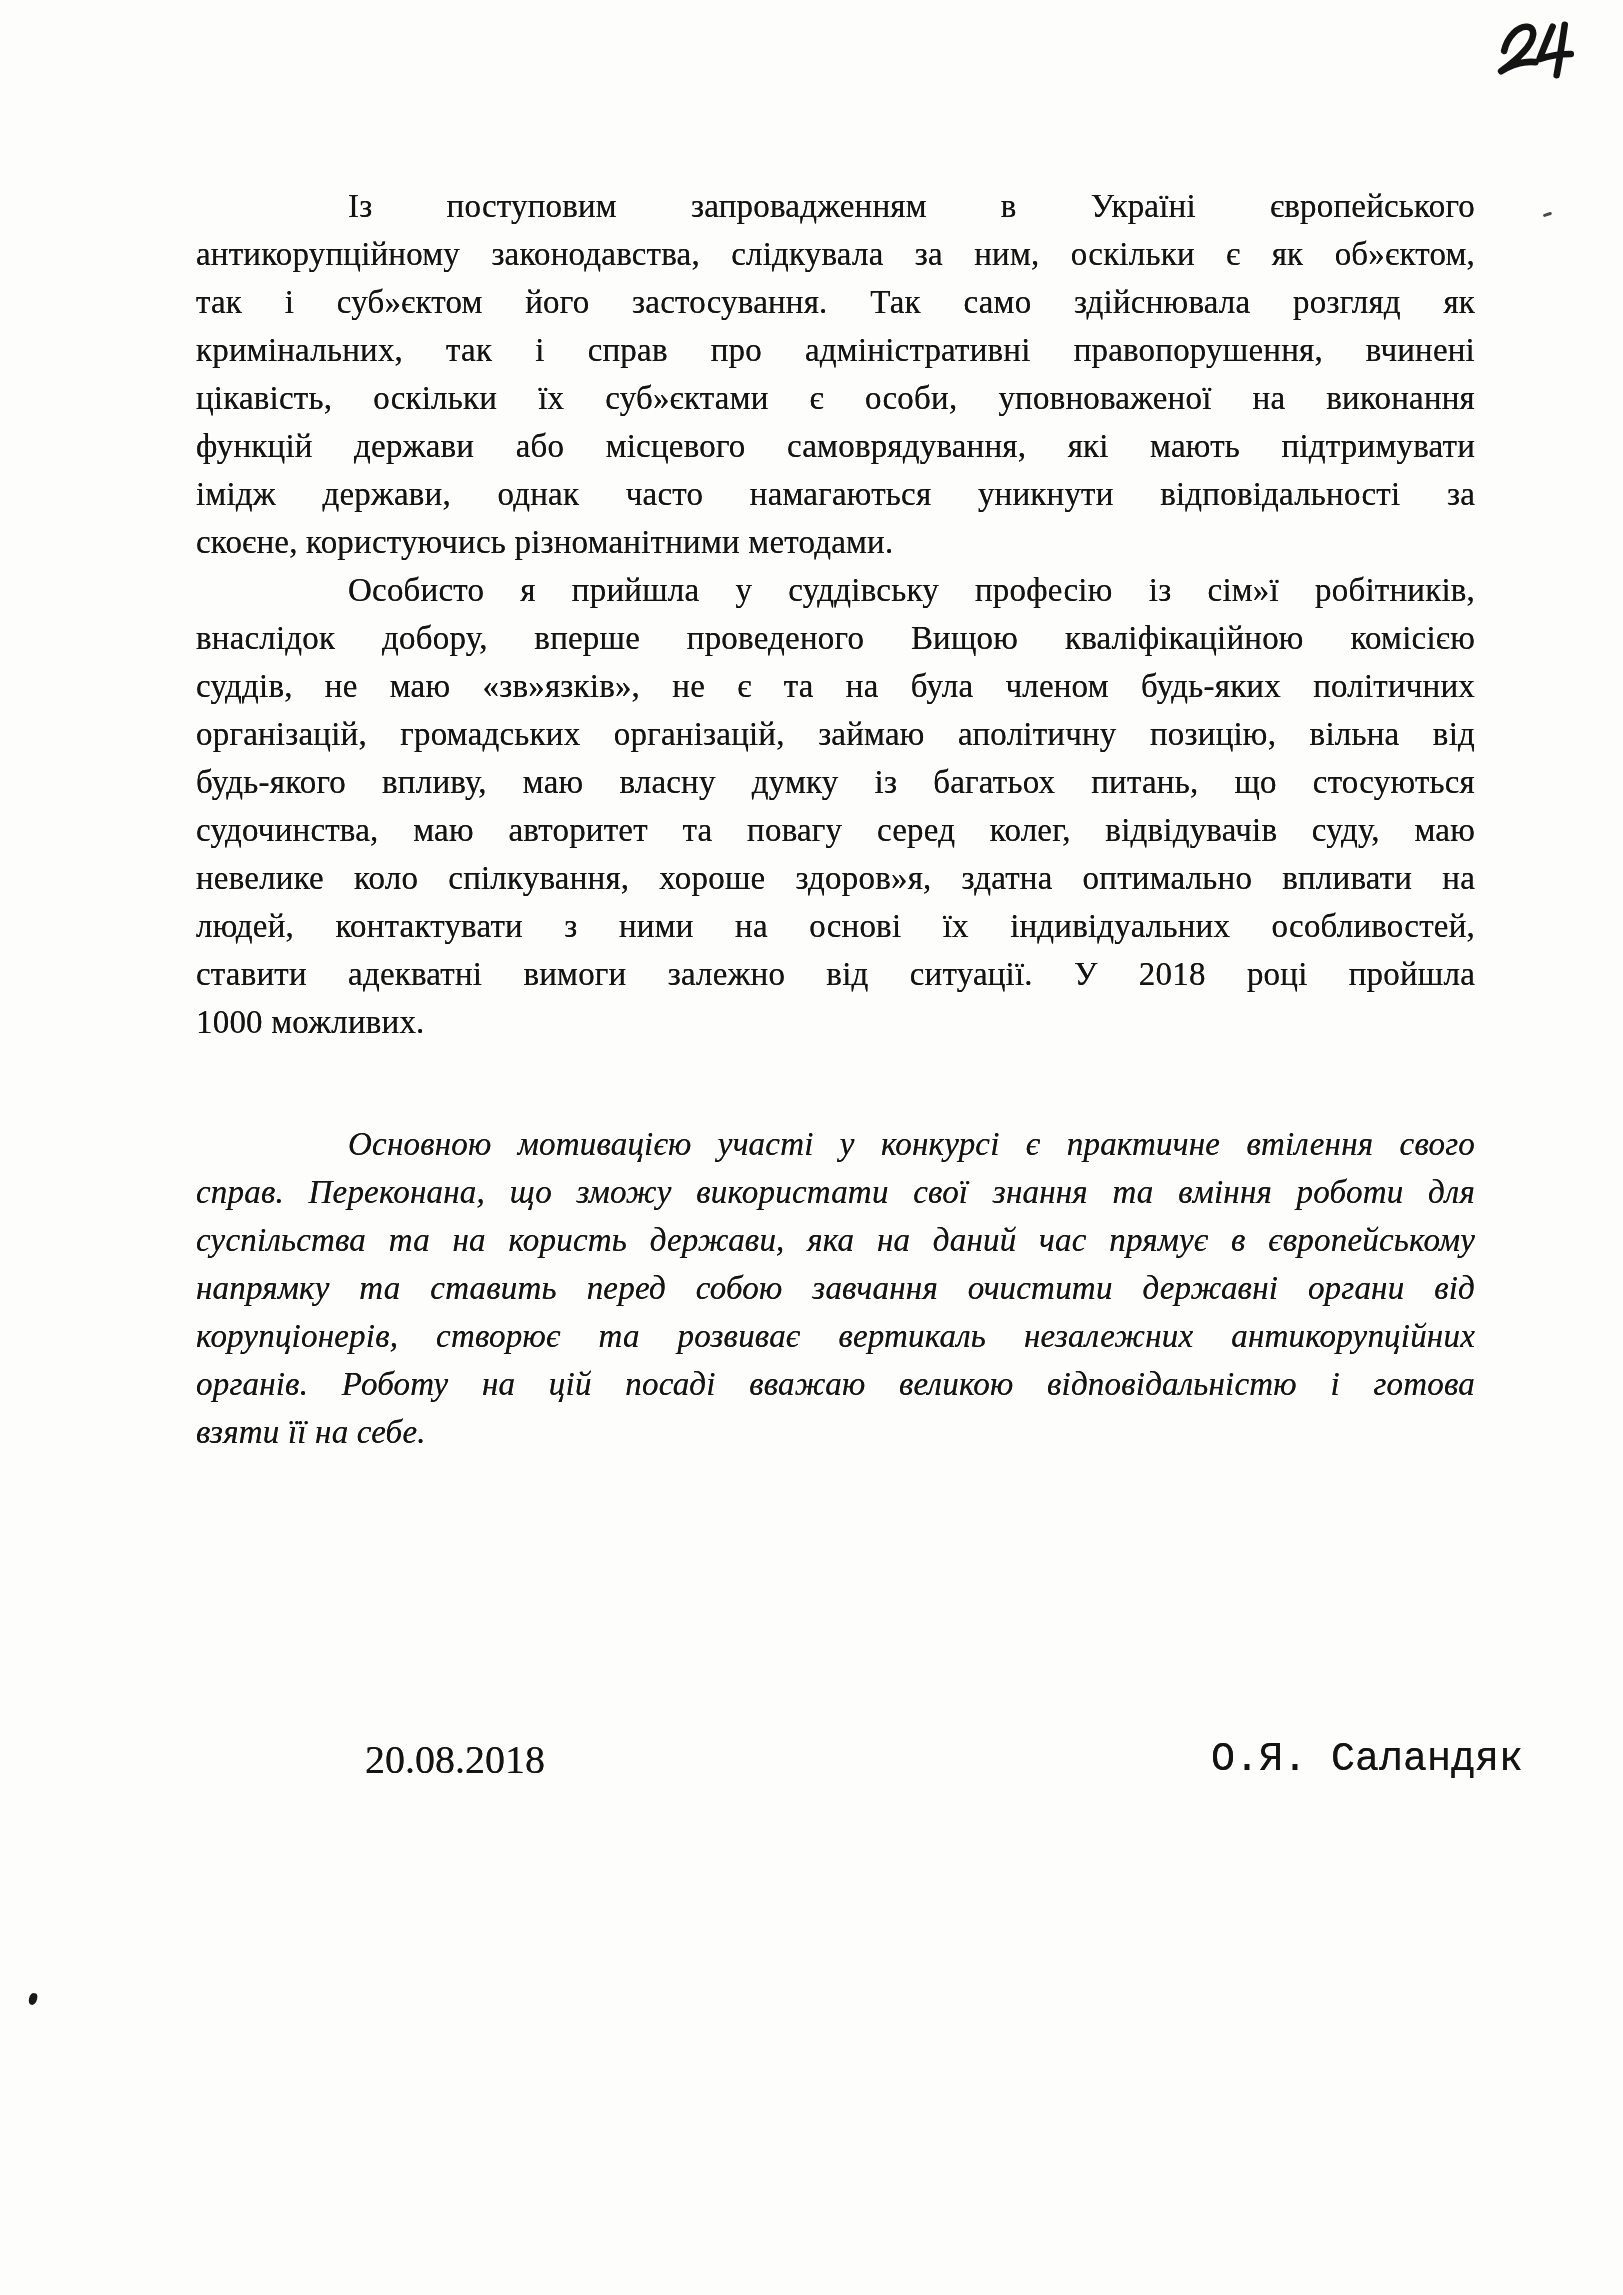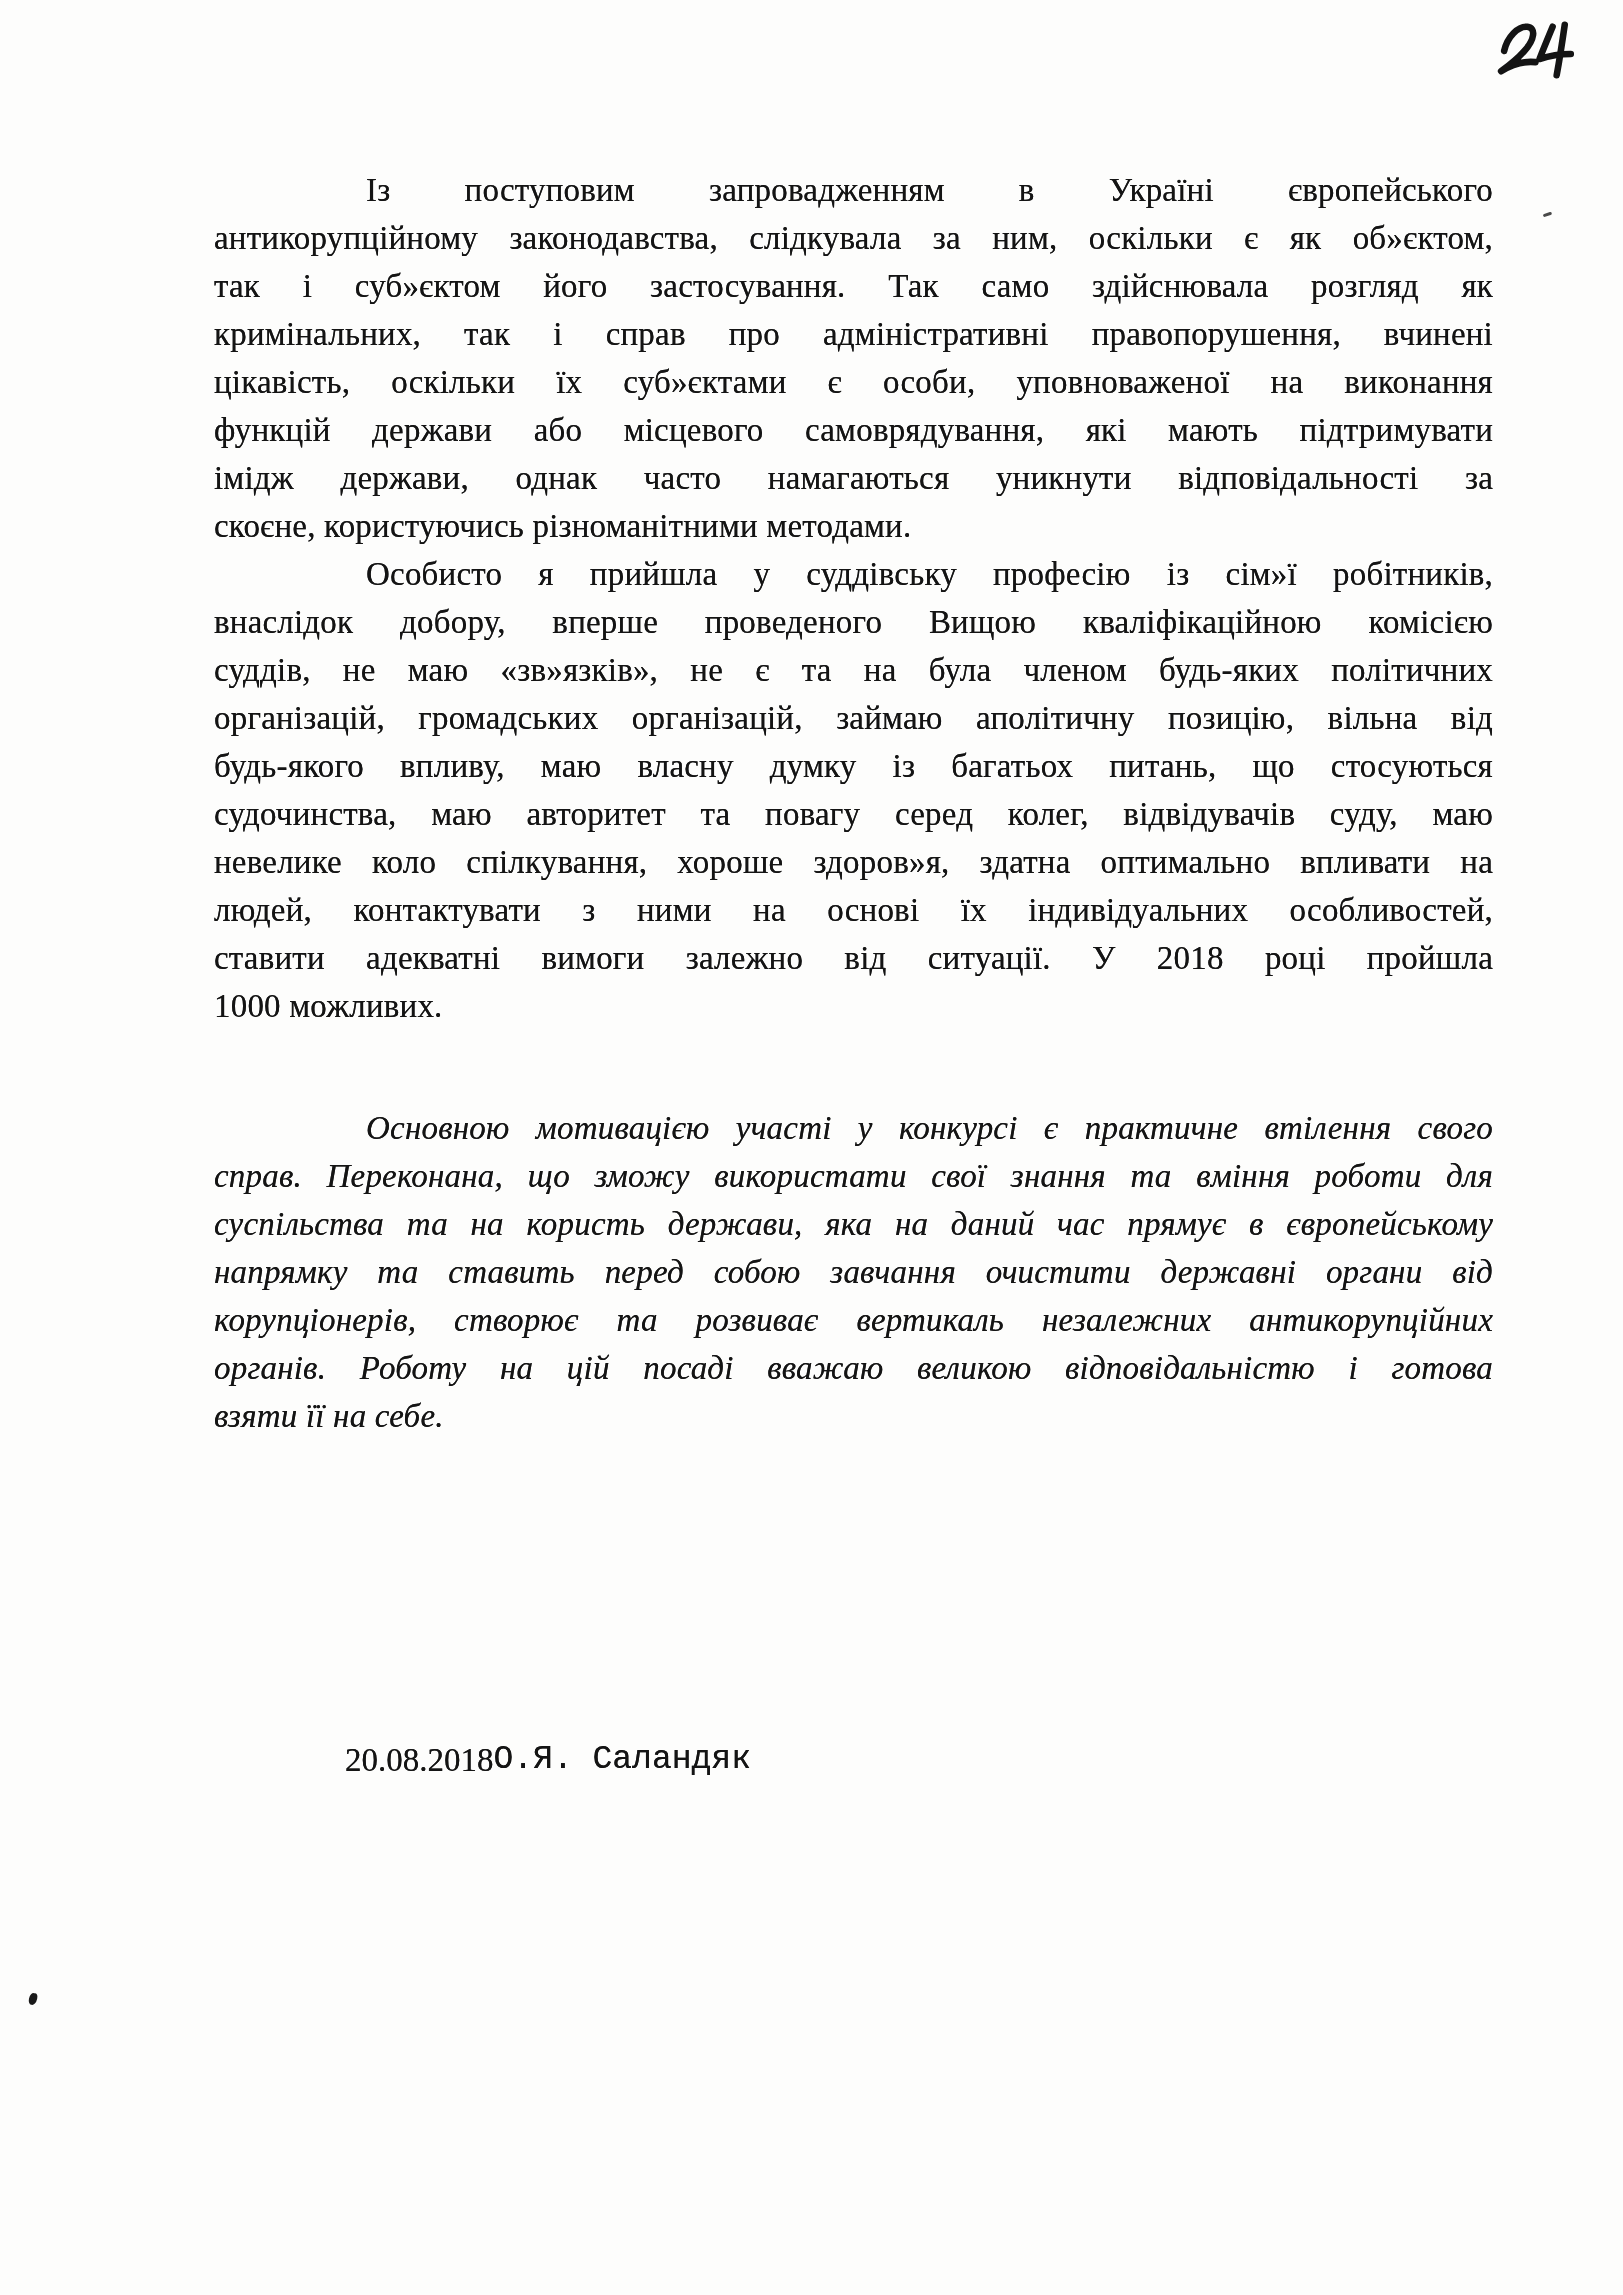--- a/index.html
+++ b/index.html
@@ -13,23 +13,22 @@
     height: 2295px;
     background: #fdfdfc;
     overflow: hidden;
     font-family: "Liberation Serif", "DejaVu Serif", serif;
     color: #141414;
   }
   
   .textblock {
     position: absolute;
     left: 196px;
-    top: 166px;
+    top: 182px;
     width: 1279px;
-    margin-left: 18px;
   }
   .para { margin: 0; padding: 0; }
   .para .line {
     font-size: 33px;
     line-height: 48px;
     text-align: justify;
     text-align-last: justify;
     white-space: normal;
     text-shadow: 0 0 0.5px rgba(10,10,10,0.85);
     letter-spacing: 0.2px;
@@ -38,26 +37,26 @@
     text-align-last: left;
   }
   .para .line:first-child {
     text-indent: 152px;
   }
   .para.gap-before { margin-top: 74px; font-style: italic; }
 
   
   .sign-row {
     position: absolute;
-    left: 184px;
+    left: 204px;
     top: 1736px;
     width: 1319px;
     display: flex;
-    justify-content: flex-start;
-    font-size: 33px;
+    justify-content: space-between;
+    font-size: 40px;
     line-height: 48px;
     text-shadow: 0 0 0.5px rgba(10,10,10,0.85);
   }
   .sign-row .date { margin-left: 161px; }
   .sign-row .signature { margin-right: 0px; font-family: Liberation Mono, monospace; }
 
   
   .pagenum-svg {
     position: absolute;
     left: 1490px;

